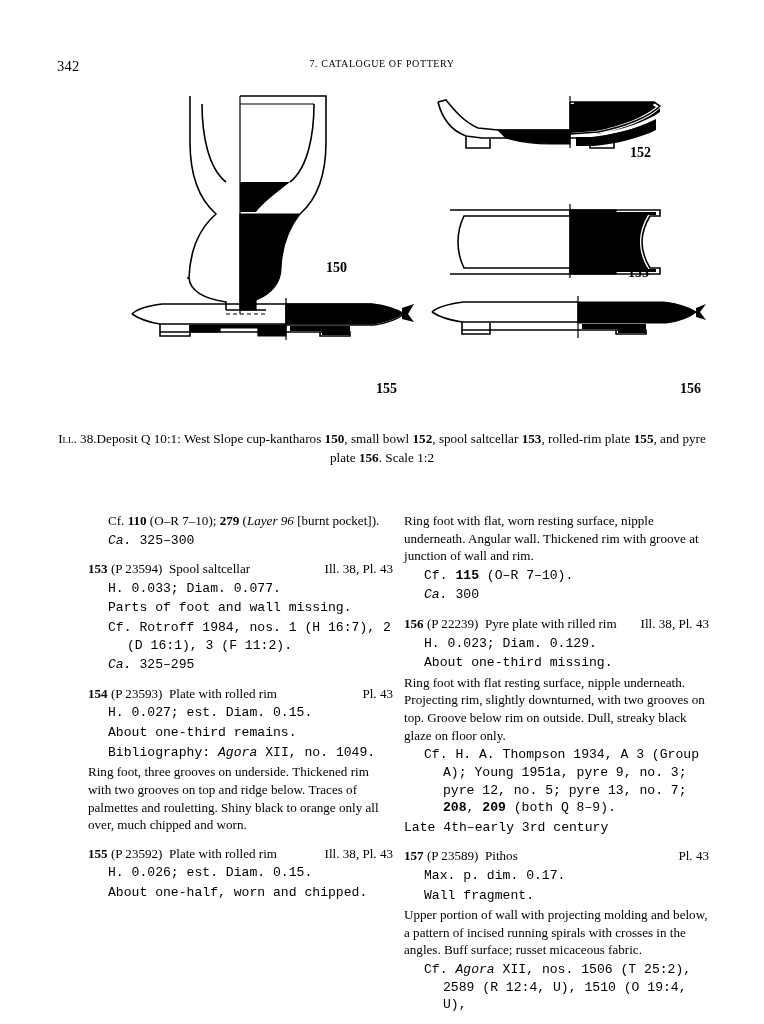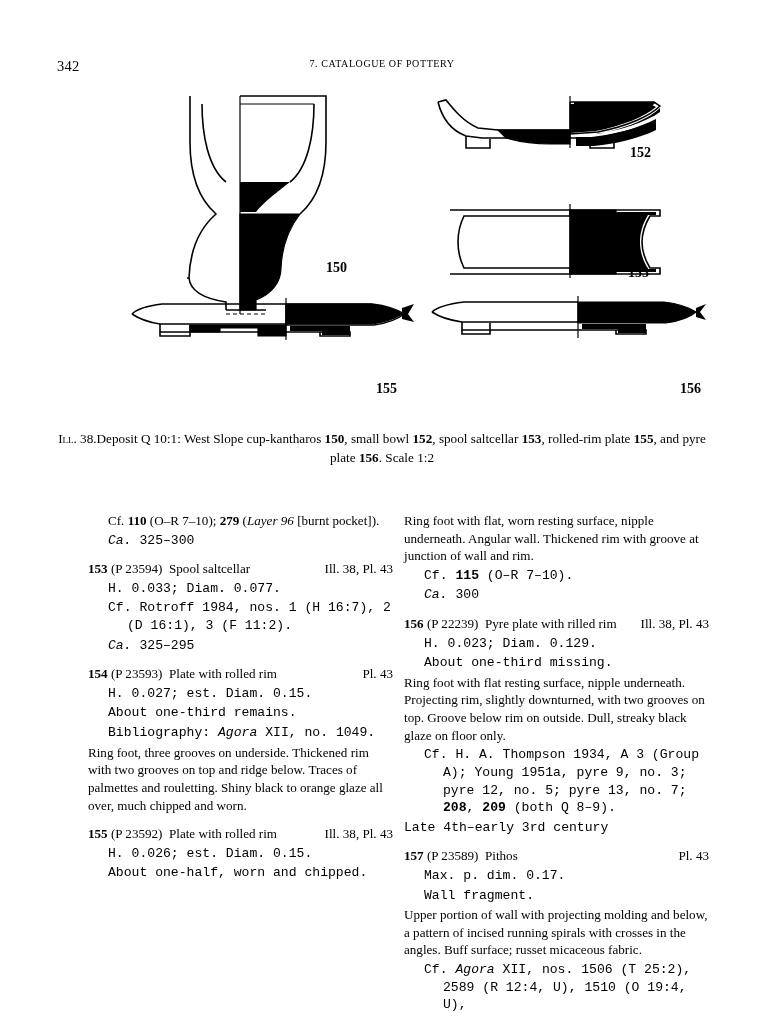--- a/index.html
+++ b/index.html
@@ -231,30 +231,31 @@
     <div class="col col-left">
 
       <div class="entry first">
         <p class="ind2"><span>Cf. </span><b>110</b><span> (O–R 7–10); </span><b>279</b><span> (</span><i>Layer 96</i><span> [burnt pocket]).</span></p>
         <p class="ind1 tight"><i>Ca.</i><span> 325–300</span></p>
       </div>
 
       <div class="entry">
         <p class="entry-head"><b>153</b>&nbsp;<span>(P 23594)</span>&nbsp;&nbsp;<span>Spool saltcellar</span><span class="pl-ref">Ill. 38, Pl. 43</span></p>
         <p class="ind1 tight">H. 0.033; Diam. 0.077.</p>
+        <p class="ind1 tight">Parts of foot and wall missing.</p>
         <p class="ind2 tight">Cf. Rotroff 1984, nos. 1 (H 16:7), 2 (D 16:1), 3 (F 11:2).</p>
         <p class="ind1 tight"><i>Ca.</i><span> 325–295</span></p>
       </div>
 
       <div class="entry">
         <p class="entry-head"><b>154</b>&nbsp;<span>(P 23593)</span>&nbsp;&nbsp;<span>Plate with rolled rim</span><span class="pl-ref">Pl. 43</span></p>
         <p class="ind1 tight">H. 0.027; est. Diam. 0.15.</p>
         <p class="ind1 tight">About one-third remains.</p>
         <p class="ind1 tight"><span>Bibliography: </span><i>Agora</i><span> XII, no. 1049.</span></p>
-        <p class="flush para">Ring foot, three grooves on underside.  Thickened rim with two grooves on top and ridge below.  Traces of palmettes and rouletting.  Shiny black to orange glaze all over, much chipped and worn.</p>
+        <p class="flush para">Ring foot, three grooves on underside.  Thickened rim with two grooves on top and ridge below.  Traces of palmettes and rouletting.  Shiny black to orange only all over, much chipped and worn.</p>
       </div>
 
       <div class="entry">
         <p class="entry-head"><b>155</b>&nbsp;<span>(P 23592)</span>&nbsp;&nbsp;<span>Plate with rolled rim</span><span class="pl-ref">Ill. 38, Pl. 43</span></p>
         <p class="ind1 tight">H. 0.026; est. Diam. 0.15.</p>
         <p class="ind1 tight">About one-half, worn and chipped.</p>
       </div>
 
     </div>
 

